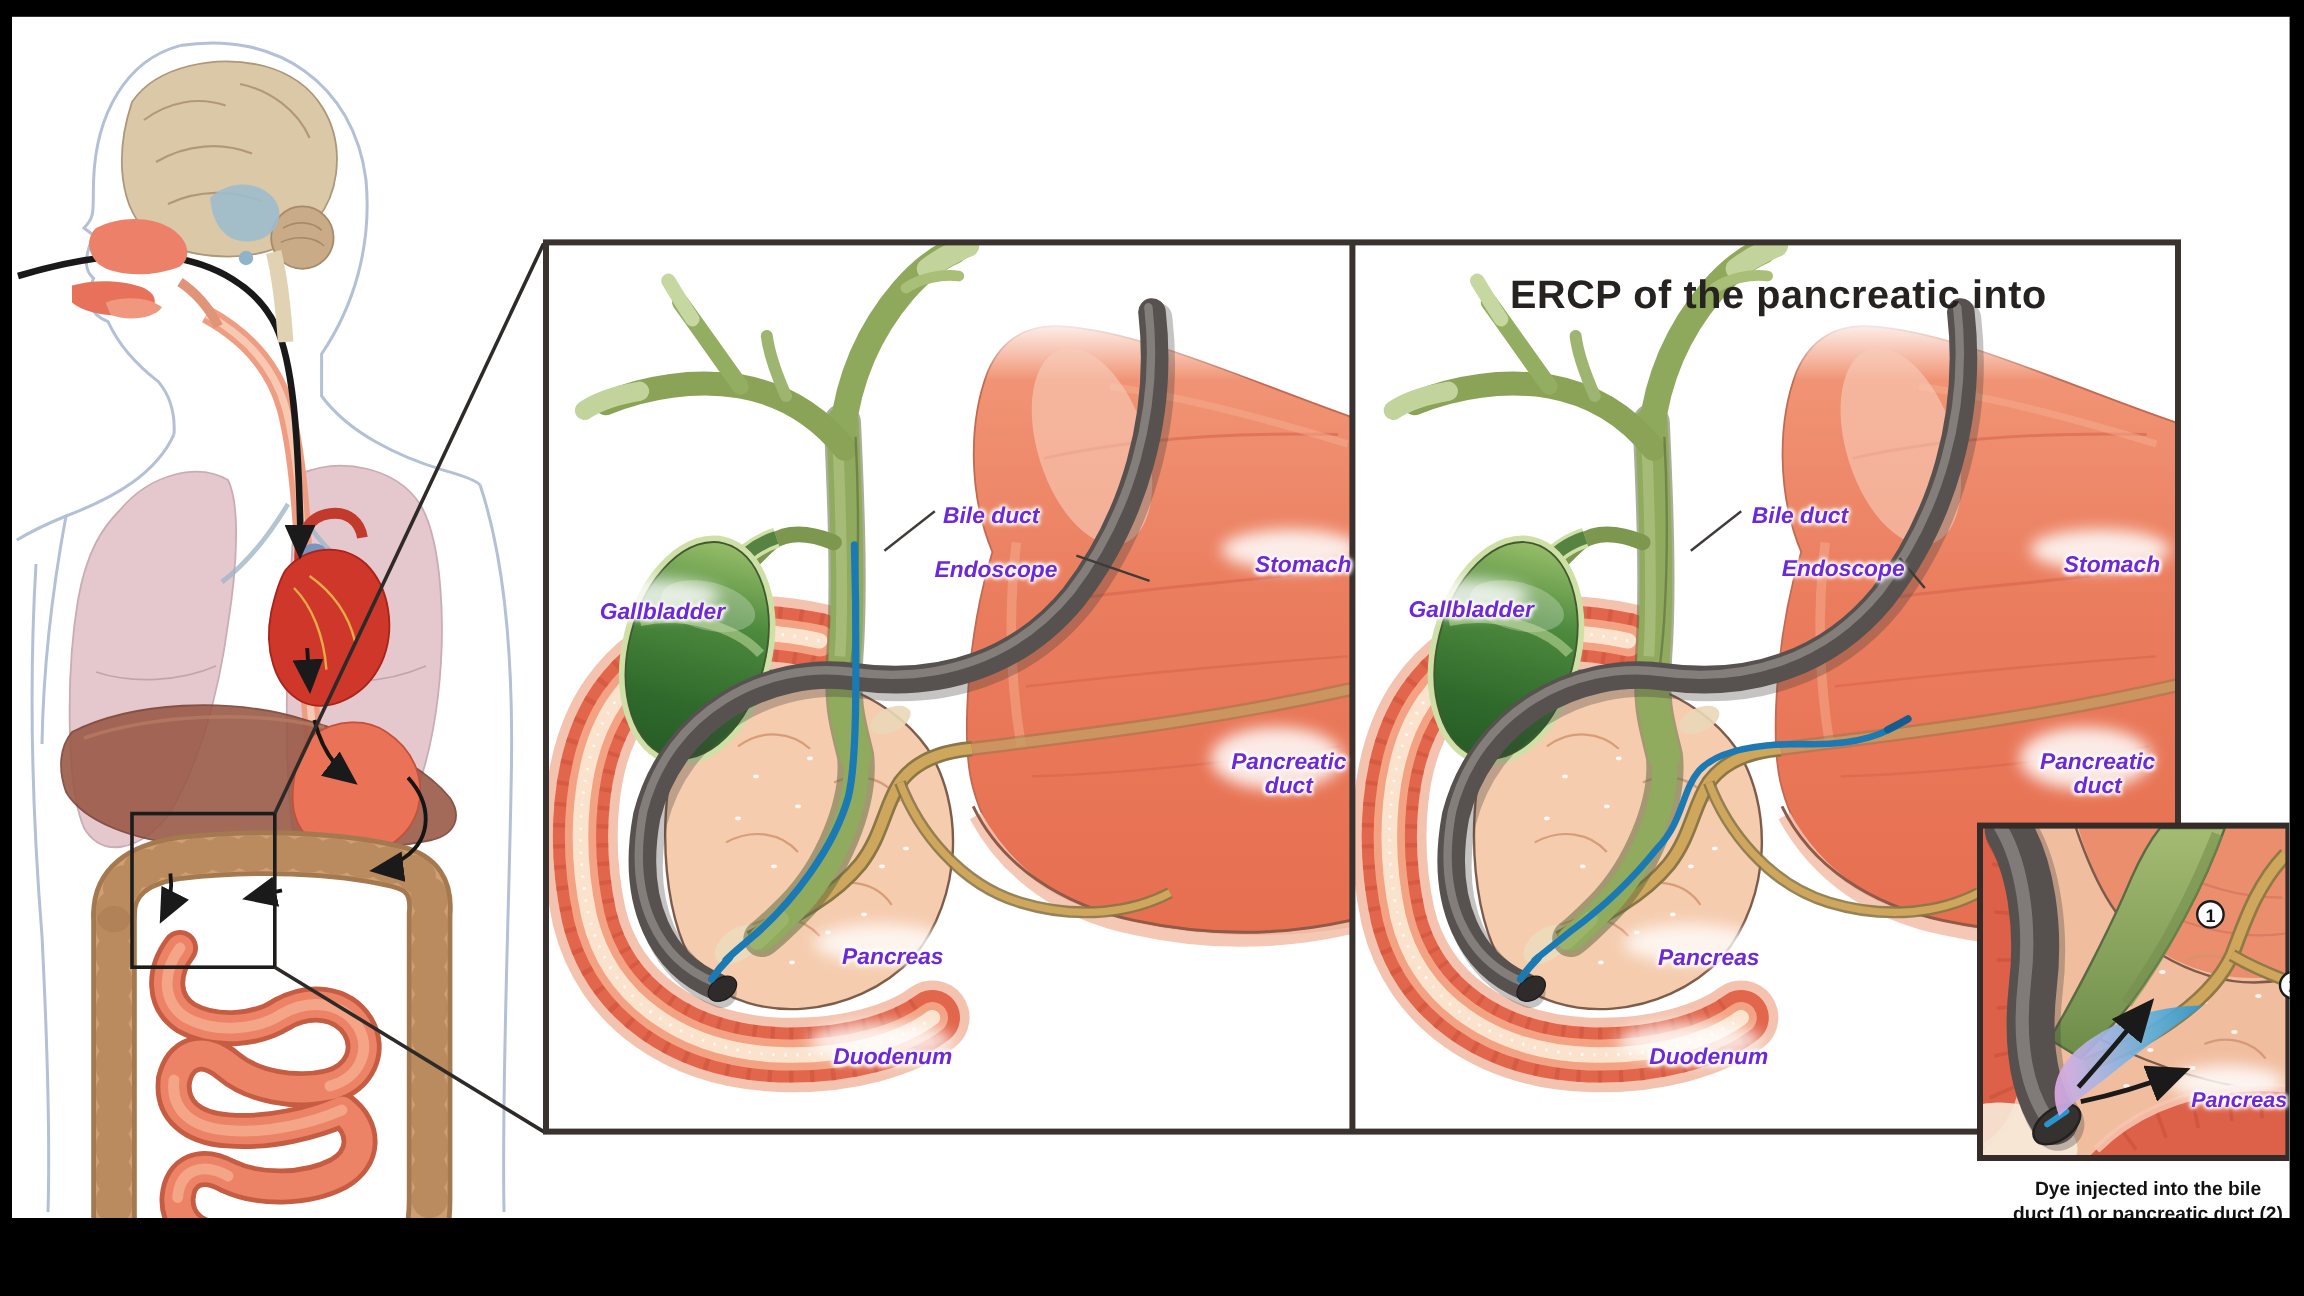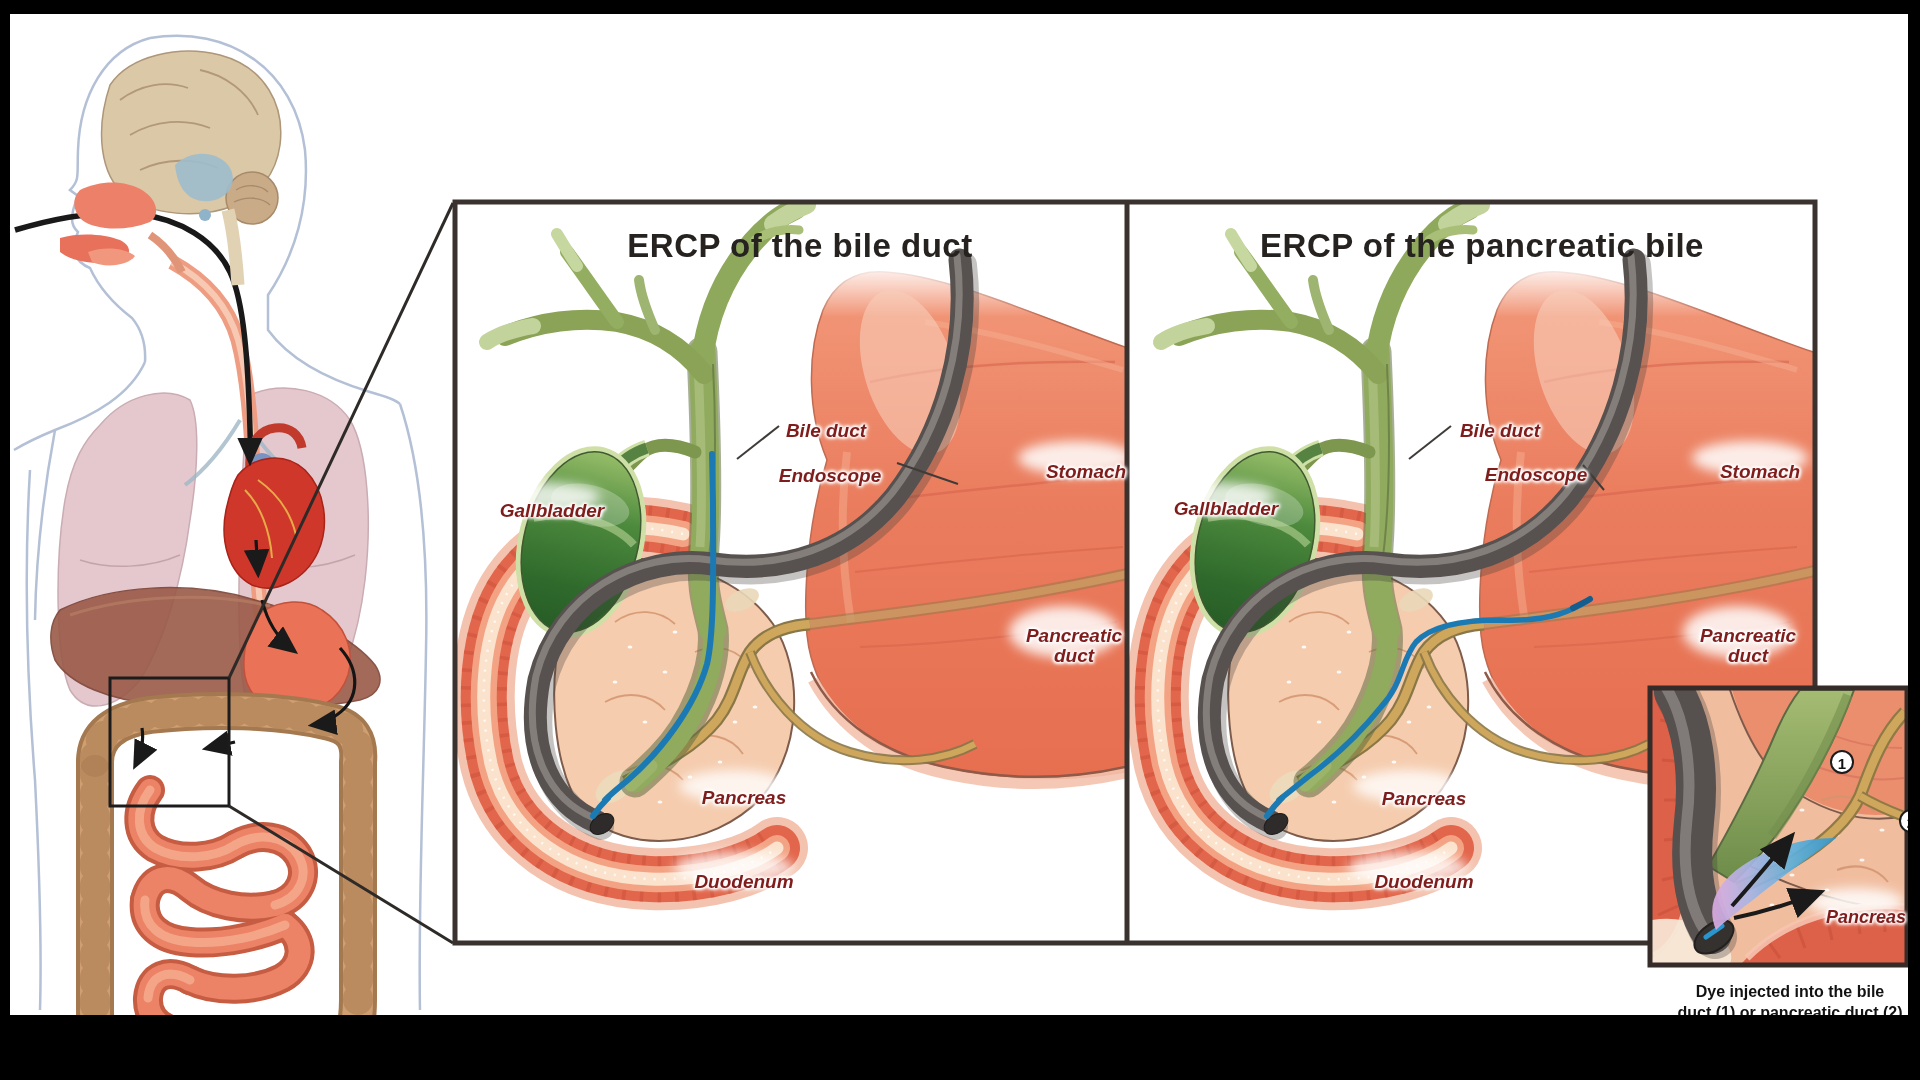--- a/index.html
+++ b/index.html
@@ -2,21 +2,21 @@
 <html><head>
 <meta charset="utf-8">
 <style>
   html,body{margin:0;padding:0;background:#000;width:1920px;height:1080px;overflow:hidden;
             font-family:"Liberation Sans", sans-serif;}
   #canvas{position:absolute;left:10px;top:14px;width:1898px;height:1001px;background:#fff;overflow:hidden;}
   svg.art{position:absolute;left:0;top:0;}
   .panel-title{position:absolute;transform:translate(-50%,-50%);font-weight:bold;font-size:33px;
                color:#262220;white-space:nowrap;letter-spacing:.5px;}
   .organ-label{position:absolute;transform:translate(-50%,-50%);font-weight:bold;font-style:italic;
-               font-size:19px;color:#7f1d1d;white-space:nowrap;text-align:center;line-height:1.05;
+               font-size:19px;color:#6d28d9;white-space:nowrap;text-align:center;line-height:1.05;
                text-shadow:0 0 4px #fff,0 0 6px #fff,1px 1px 3px #fff,-1px -1px 3px #fff,
                            1px -1px 3px #fff,-1px 1px 3px #fff;}
   .organ-label.wrap{white-space:normal;width:100px;font-style:italic;}
   .inset-caption{position:absolute;left:1642px;top:968px;width:276px;text-align:center;
                  font-weight:bold;font-size:16px;line-height:1.3;color:#121212;}
   .marker{position:absolute;width:24px;height:24px;border-radius:50%;background:#fff;
           border:2.5px solid #1c1c1c;color:#111;font-weight:bold;font-size:15px;line-height:24px;
           text-align:center;transform:translate(-50%,-50%);box-sizing:border-box;}
 </style>
 </head>
@@ -361,22 +361,21 @@
 
     <g stroke="#1a1a1a" stroke-width="4" fill="none">
       <path d="M 80,216 C 98,196 118,172 138,148" marker-end="url(#ah)"></path>
       <path d="M 82,228 C 112,222 140,213 166,203" marker-end="url(#ah)"></path>
     </g>
   </g>
   <rect x="-2" y="-2" width="257" height="277" fill="none" stroke="#352b28" stroke-width="5"></rect>
 </g>
 </svg>
 
-<div class="panel-title" style="left:790px;top:232px">ERCP of the bile duct</div>
-<div class="panel-title" style="left:1472px;top:232px">ERCP of the pancreatic bile</div>
+<div class="panel-title" style="left:1472px;top:232px">ERCP of the pancreatic into</div>
 
 <div class="organ-label" style="left:542px;top:497px">Gallbladder</div>
 <div class="organ-label" style="left:816px;top:417px">Bile duct</div>
 <div class="organ-label" style="left:820px;top:462px">Endoscope</div>
 <div class="organ-label" style="left:1076px;top:458px">Stomach</div>
 <div class="organ-label wrap" style="left:1064px;top:632px">Pancreatic duct</div>
 <div class="organ-label" style="left:734px;top:784px">Pancreas</div>
 <div class="organ-label" style="left:734px;top:868px">Duodenum</div>
 
 <div class="organ-label" style="left:1216px;top:495px">Gallbladder</div>

